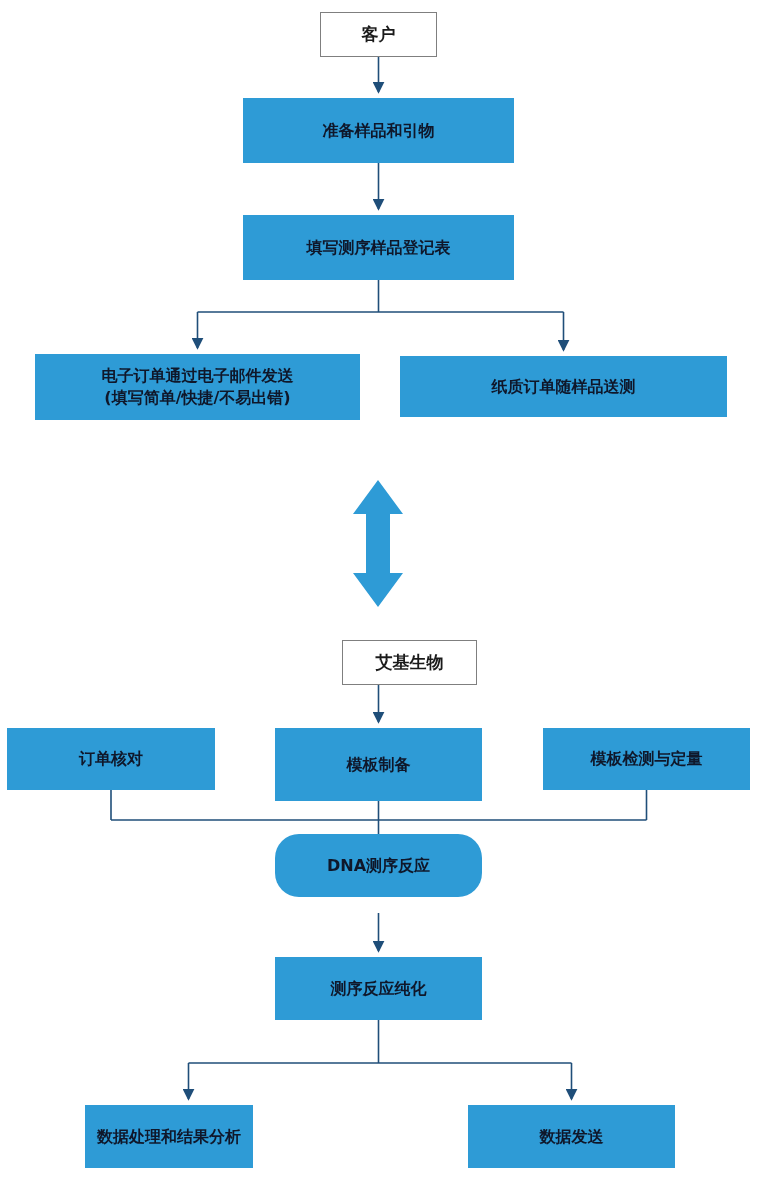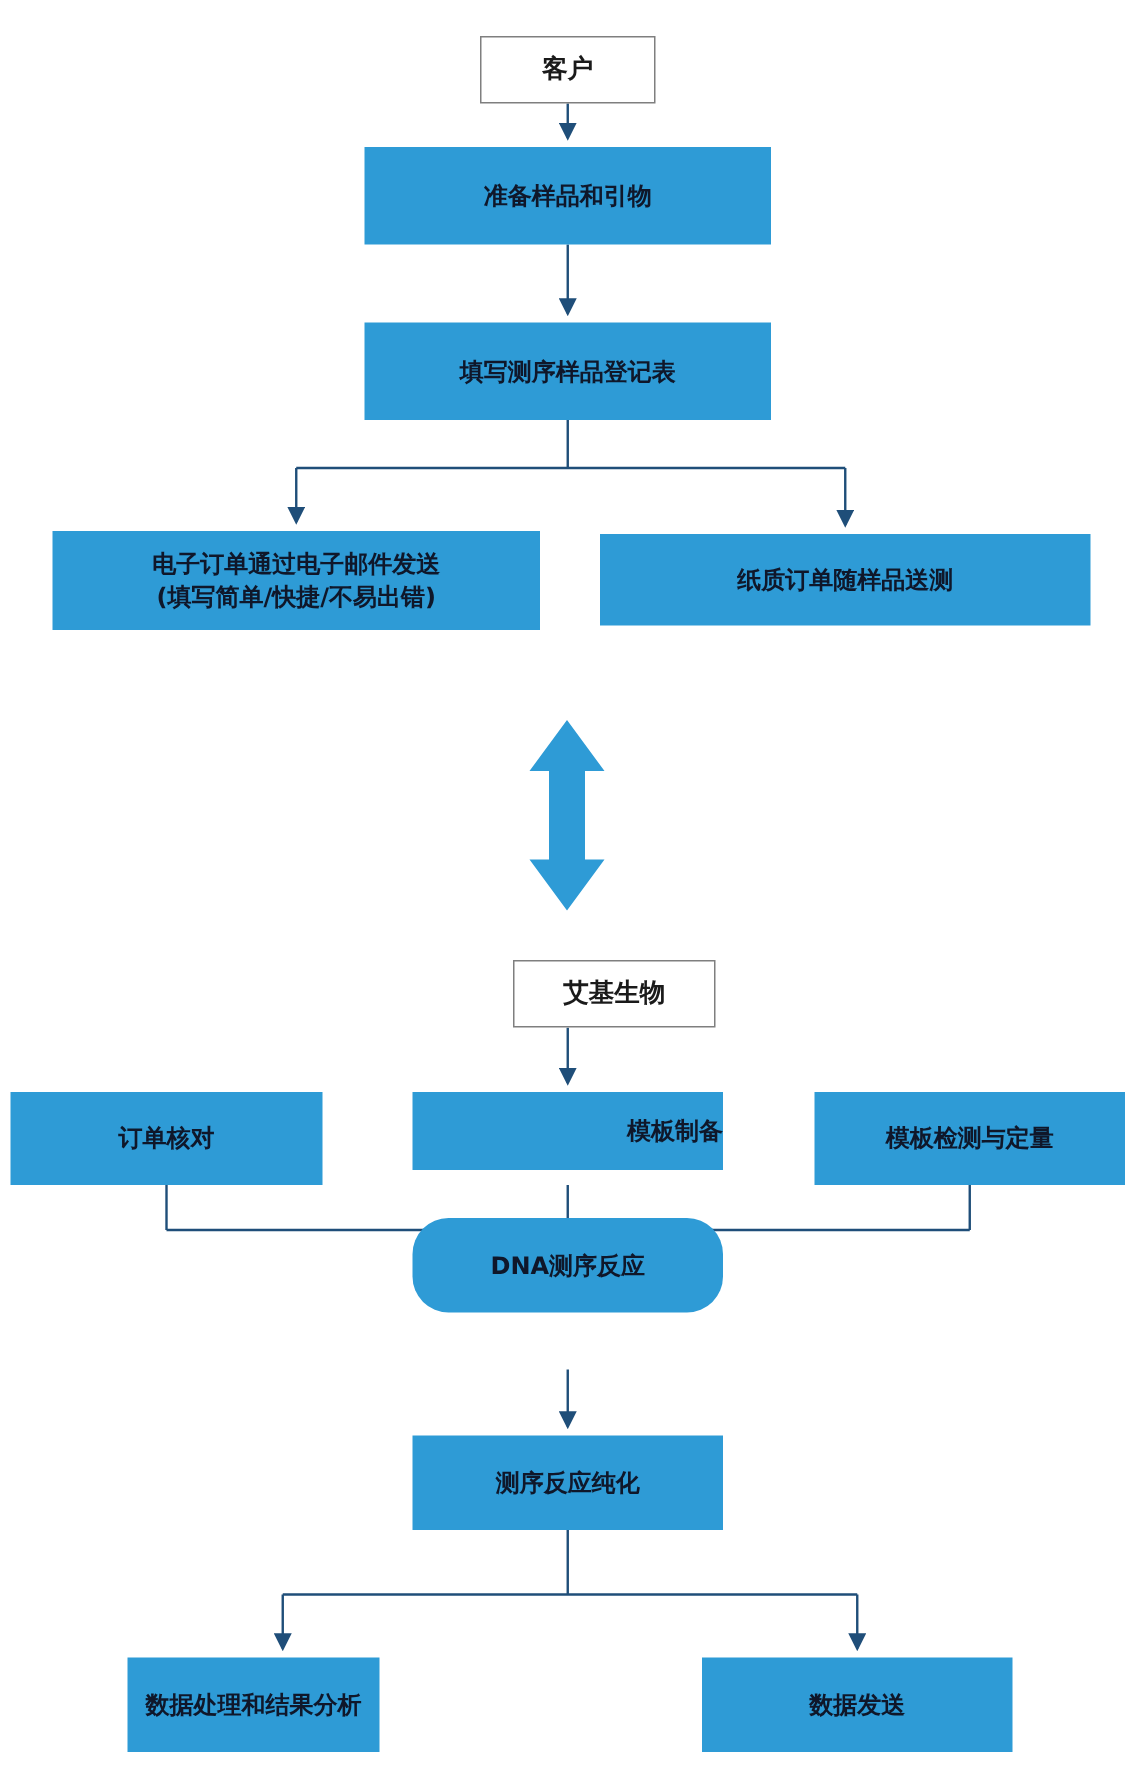--- a/index.html
+++ b/index.html
@@ -36,30 +36,30 @@
     font-size: 16px;
   }
   .label {
     background: #ffffff;
     color: #1a1a1a;
     border: 1px solid #7f7f7f;
     font-size: 17px;
   }
 
   
-  #n-customer      { left: 320px; top: 24px;   width: 117px; height: 45px; }
+  #n-customer      { left: 320px; top: 12px;   width: 117px; height: 45px; }
   #n-prepare       { left: 243px; top: 98px;   width: 271px; height: 65px; }
   #n-register      { left: 243px; top: 215px;  width: 271px; height: 65px; }
   #n-email-order   { left: 35px;  top: 354px;  width: 325px; height: 66px; }
   #n-paper-order   { left: 400px; top: 356px;  width: 327px; height: 61px; }
   #n-company       { left: 320px; top: 640px;  width: 135px; height: 45px; margin-left: 22px; }
   #n-order-check   { left: 7px;   top: 728px;  width: 208px; height: 62px; }
-  #n-template-prep { left: 275px; top: 728px;  width: 207px; height: 52px; align-items: flex-end; }
+  #n-template-prep { left: 275px; top: 728px;  width: 207px; height: 73px; }
   #n-template-qc   { left: 543px; top: 728px;  width: 207px; height: 62px; }
-  #n-dna-reaction  { left: 275px; top: 812px;  width: 207px; height: 63px; border-radius: 24px; }
+  #n-dna-reaction  { left: 275px; top: 834px;  width: 207px; height: 63px; border-radius: 24px; }
   #n-purification  { left: 275px; top: 957px;  width: 207px; height: 63px; }
   #n-analysis      { left: 85px;  top: 1105px; width: 168px; height: 63px; }
   #n-data-send     { left: 468px; top: 1105px; width: 207px; height: 63px; }
 </style>
 </head>
 <body>
 
 <div class="canvas">
 
   <svg class="connectors" width="757" height="1181" viewBox="0 0 757 1181" xmlns="http://www.w3.org/2000/svg">

